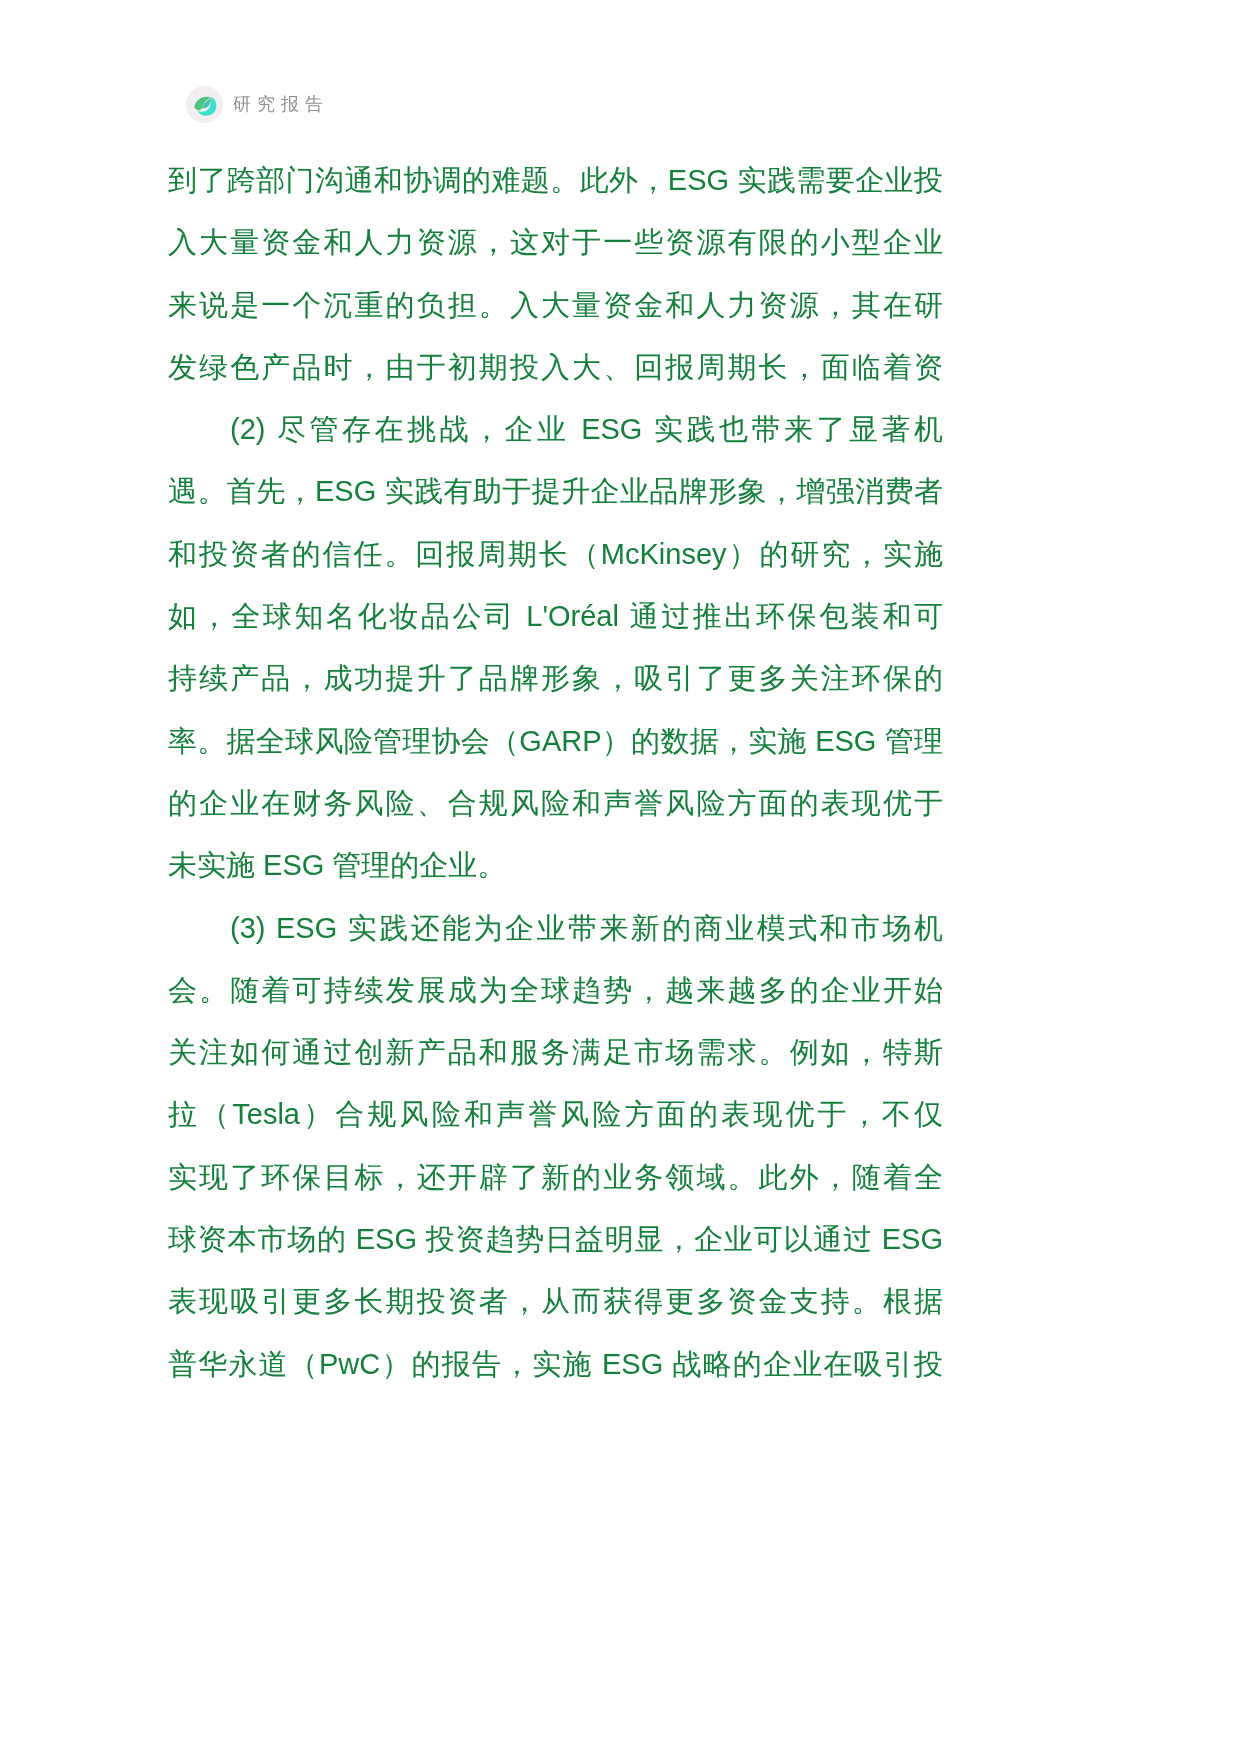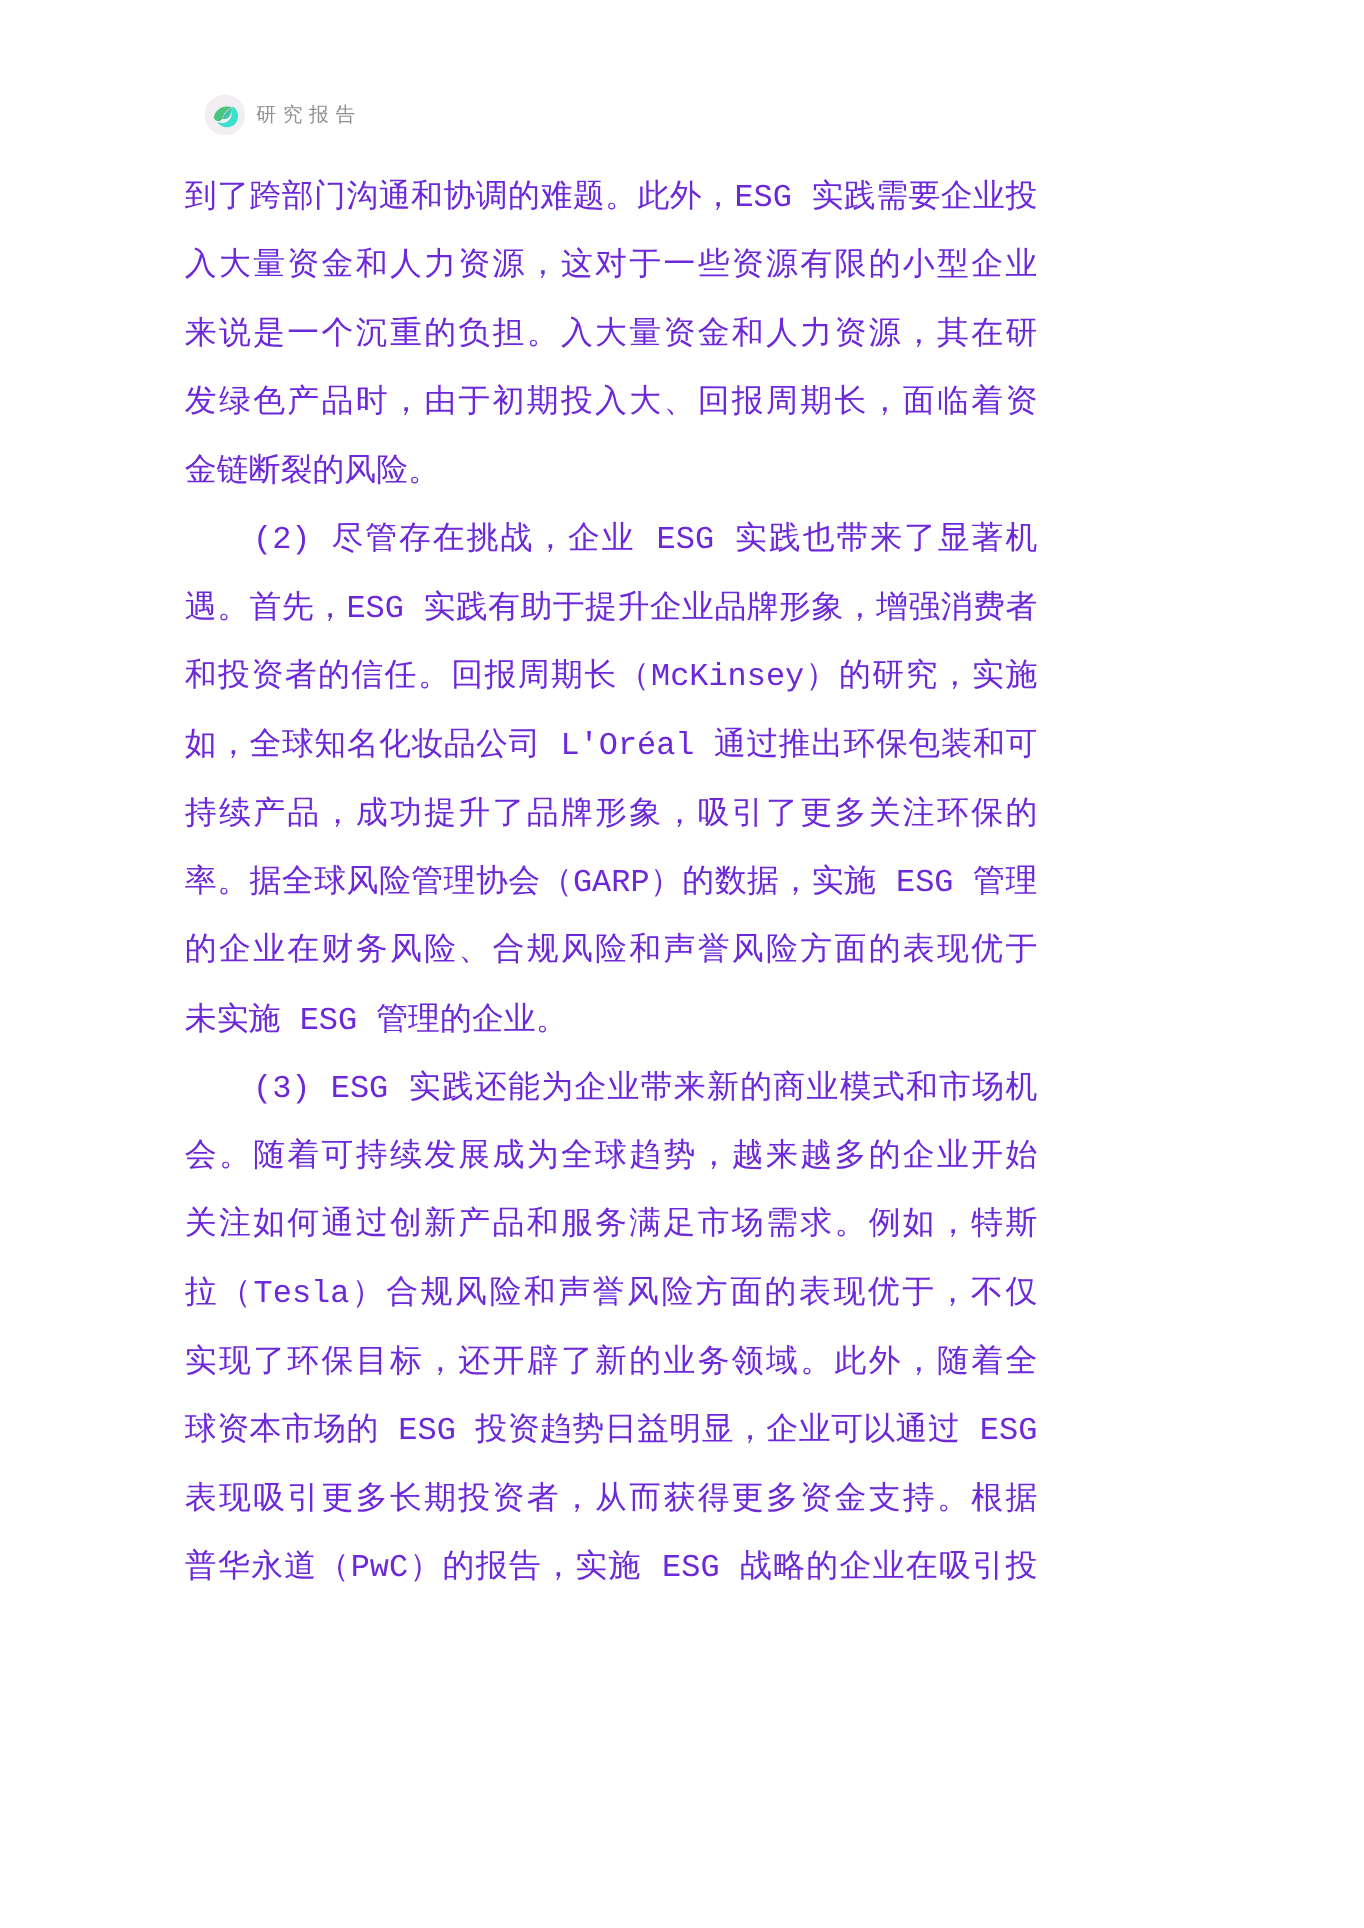--- a/index.html
+++ b/index.html
@@ -6,21 +6,21 @@
     margin: 0;
     padding: 0;
     background: #ffffff;
   }
   .page {
     position: relative;
     width: 1240px;
     height: 1489px;
     background: #ffffff;
     overflow: hidden;
-    font-family: Liberation Mono, monospace;
+    font-family: Liberation Sans, sans-serif;
   }
   
   .page-header {
     position: absolute;
     left: 186px;
     top: 84px;
     height: 40px;
     display: flex;
     align-items: center;
   }
@@ -37,21 +37,21 @@
     letter-spacing: 6px;
     white-space: nowrap;
   }
   
   .body-text {
     position: absolute;
     left: 168px;
     top: 149px;
     width: 775px;
     font-size: 29px;
-    color: #6d28d9;
+    color: #15803d;
   }
   .line {
     height: 62.3px;
     line-height: 62.3px;
     text-align: justify;
     text-align-last: justify;
     overflow: hidden;
   }
   .line.indent { text-indent: 62px; }
   .line.para-end {
@@ -84,21 +84,20 @@
       </svg>
     </span>
     <span class="logo-text">研究报告</span>
   </header>
 
   <main class="body-text" id="text-block">
       <div class="line">到了跨部门沟通和协调的难题。此外，ESG 实践需要企业投</div>
       <div class="line">入大量资金和人力资源，这对于一些资源有限的小型企业</div>
       <div class="line">来说是一个沉重的负担。入大量资金和人力资源，其在研</div>
       <div class="line">发绿色产品时，由于初期投入大、回报周期长，面临着资</div>
-      <div class="line para-end">金链断裂的风险。</div>
       <div class="line indent">(2) 尽管存在挑战，企业 ESG 实践也带来了显著机</div>
       <div class="line">遇。首先，ESG 实践有助于提升企业品牌形象，增强消费者</div>
       <div class="line">和投资者的信任。回报周期长（McKinsey）的研究，实施</div>
       <div class="line">如，全球知名化妆品公司 L'Oréal 通过推出环保包装和可</div>
       <div class="line">持续产品，成功提升了品牌形象，吸引了更多关注环保的</div>
       <div class="line">率。据全球风险管理协会（GARP）的数据，实施 ESG 管理</div>
       <div class="line">的企业在财务风险、合规风险和声誉风险方面的表现优于</div>
       <div class="line para-end">未实施 ESG 管理的企业。</div>
       <div class="line indent">(3) ESG 实践还能为企业带来新的商业模式和市场机</div>
       <div class="line">会。随着可持续发展成为全球趋势，越来越多的企业开始</div>

